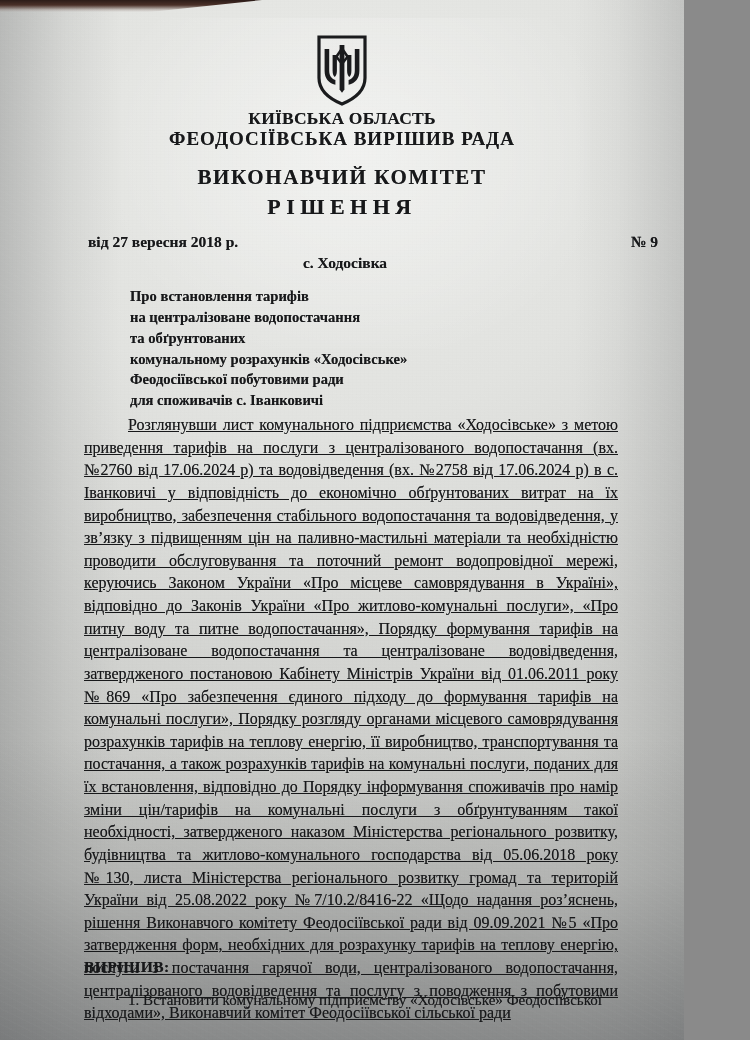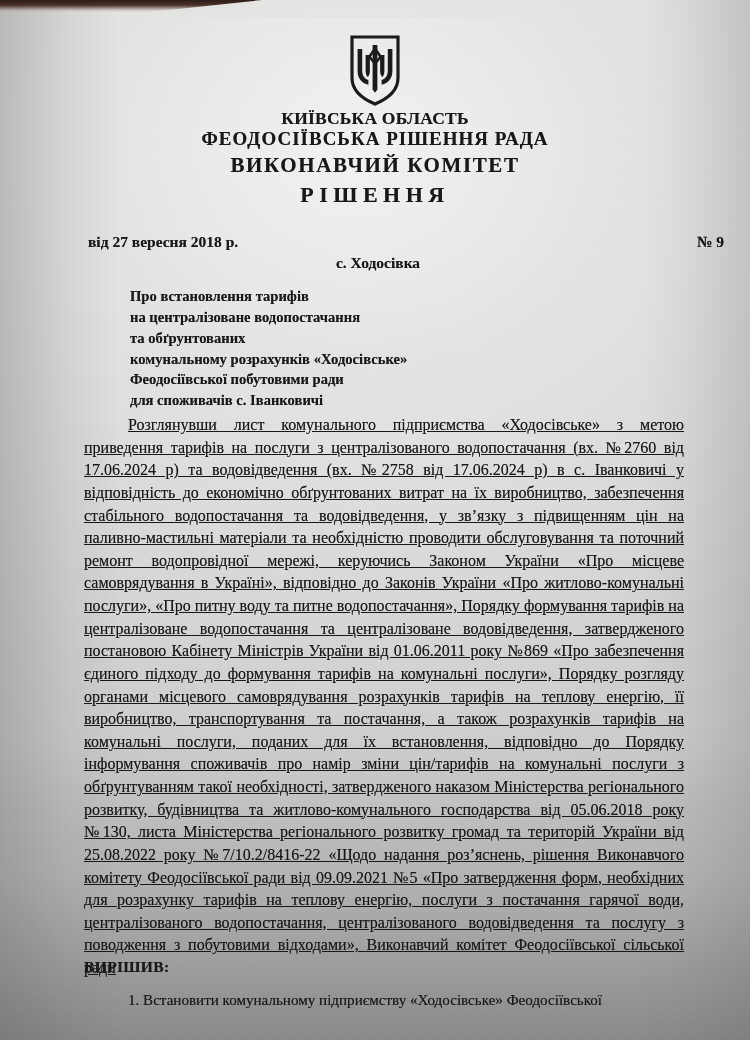--- a/index.html
+++ b/index.html
@@ -3,21 +3,21 @@
 <meta charset="utf-8">
 <title>Рішення</title>
 <style>
   html, body {
     margin: 0;
     padding: 0;
     background: #8a8a8a;
   }
   #page {
     position: relative;
-    width: 750px;
+    width: 684px;
     height: 1040px;
     overflow: hidden;
     background: #cfd0ce;
     font-family: "Liberation Serif", "DejaVu Serif", serif;
     color: #17181a;
     -webkit-font-smoothing: antialiased;
   }
 
   
   #paper-base {
@@ -92,21 +92,21 @@
     text-align: center;
     font-weight: bold;
   }
   .org-line {
     line-height: 1.16;
     white-space: nowrap;
   }
   .org-1 { font-size: 17.5px; letter-spacing: 0.2px; }
   .org-2 { font-size: 17.5px; letter-spacing: 0.2px; }
   .org-3 { font-size: 19px; letter-spacing: 1.0px; }
-  .org-4 { font-size: 21px; letter-spacing: 1.6px; margin-top: 3px; }
+  .org-4 { font-size: 21px; letter-spacing: 1.6px; margin-top: 15px; }
   .org-5 { font-size: 22px; letter-spacing: 5.5px; margin-top: 4px; }
 
   .meta-row {
     position: absolute;
     left: 88px;
     right: 26px;
     top: 233px;
     display: flex;
     justify-content: space-between;
     align-items: baseline;
@@ -208,21 +208,21 @@
 
           <path d="M36.4 21 h-4.3 v16.0 c0 3.1 1.0 5.0 2.2 6.1 1.2 -1.1 2.1 -3.0 2.1 -6.1 Z"></path>
 
           <path d="M13.0 31.5 h28.0 v3.6 h-28.0 Z" opacity="0"></path>
         </g>
       </svg>
     </div>
 
     <div class="org-block">
       <div class="org-line org-1">КИЇВСЬКА ОБЛАСТЬ</div>
-      <div class="org-line org-3">ФЕОДОСІЇВСЬКА РІШЕННЯ РАДА</div>
+      <div class="org-line org-3">ФЕОДОСІЇВСЬКА ВИРІШИВ РАДА</div>
       <div class="org-line org-4">ВИКОНАВЧИЙ КОМІТЕТ</div>
       <div class="org-line org-5">РІШЕННЯ</div>
     </div>
 
     <div class="meta-row">
       <span>від 27 вересня 2018 р.</span>
       <span class="meta-number">№ 9</span>
     </div>
 
     <div class="place">с. Ходосівка</div>

